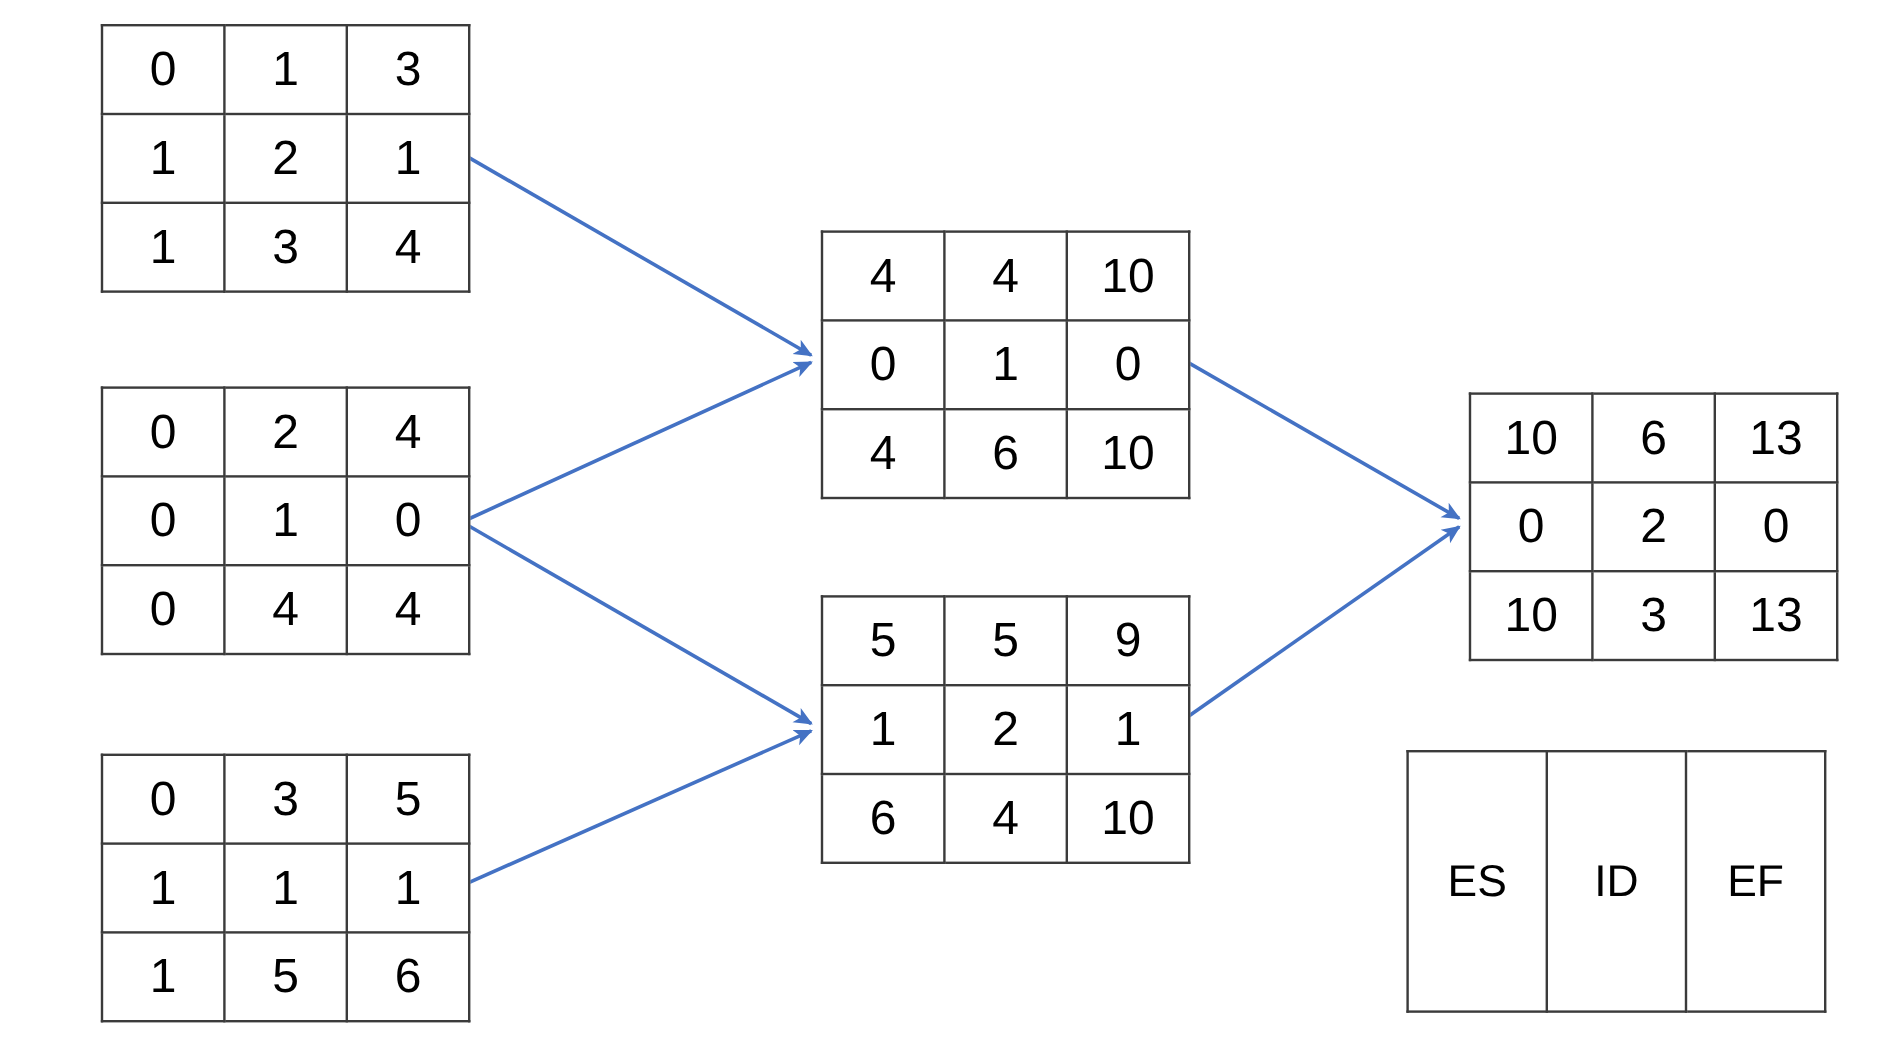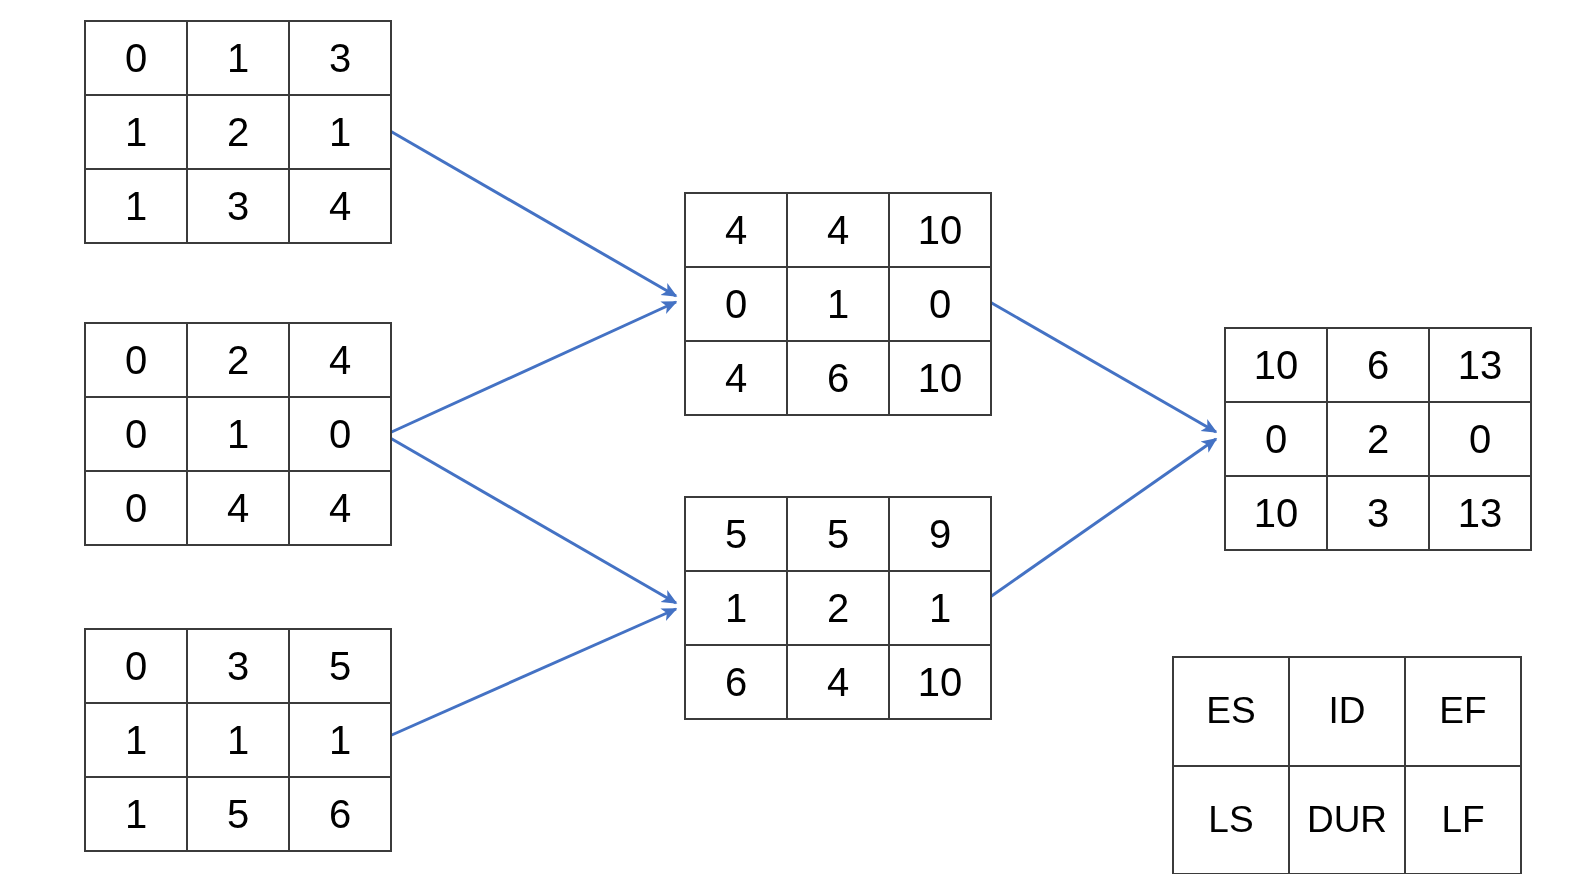--- a/index.html
+++ b/index.html
@@ -63,21 +63,21 @@
     height: 73px;
     font-size: 37px;
   }
   
   #node-a1 { left: 84px;   top: 20px;  }
   #node-a2 { left: 84px;   top: 322px; }
   #node-a3 { left: 84px;   top: 628px; }
   #node-b1 { left: 684px;  top: 192px; }
   #node-b2 { left: 684px;  top: 496px; }
   #node-c1 { left: 1224px; top: 327px; }
-  #node-legend { left: 1172px; top: 656px; }
+  #node-legend { left: 1172px; top: 625px; }
 </style>
 </head>
 <body>
 
 <div id="canvas">
 
   <svg id="arrow-layer" viewBox="0 0 1582 874" width="1582" height="874" xmlns="http://www.w3.org/2000/svg">
       <defs>
         <marker id="arrowhead" viewBox="0 0 10 10" refX="9" refY="5" markerWidth="5.2" markerHeight="5.2" orient="auto-start-reverse" markerUnits="strokeWidth">
           <path d="M 0 0.6 L 10 5 L 0 9.4 L 2.6 5 Z" fill="#4472C4"></path>
@@ -211,21 +211,16 @@
     </tbody>
   </table>
 
   <table class="node-table node-legend" id="node-legend">
     <tbody>
       <tr>
         <td>ES</td>
         <td>ID</td>
         <td>EF</td>
       </tr>
-      <tr>
-        <td>LS</td>
-        <td>DUR</td>
-        <td>LF</td>
-      </tr>
     </tbody>
   </table>
 
 </div>
 
 </body></html>

